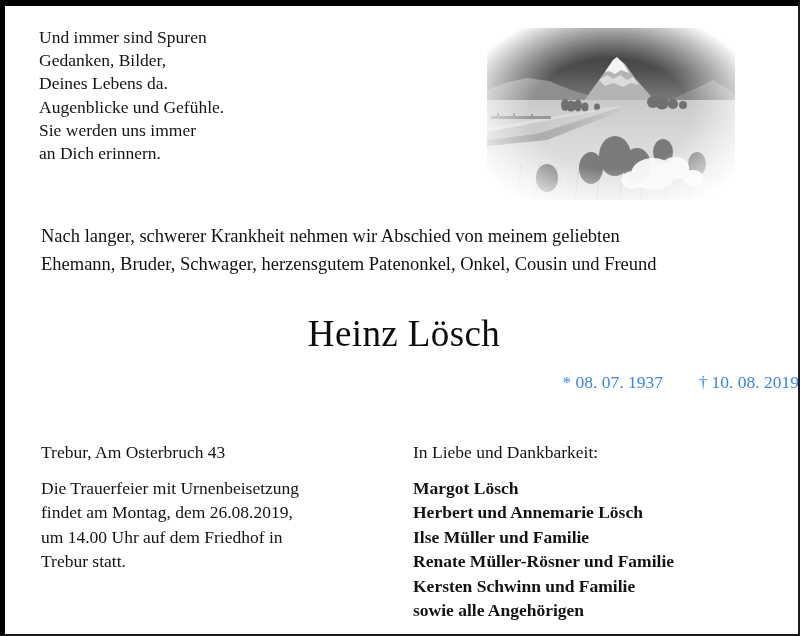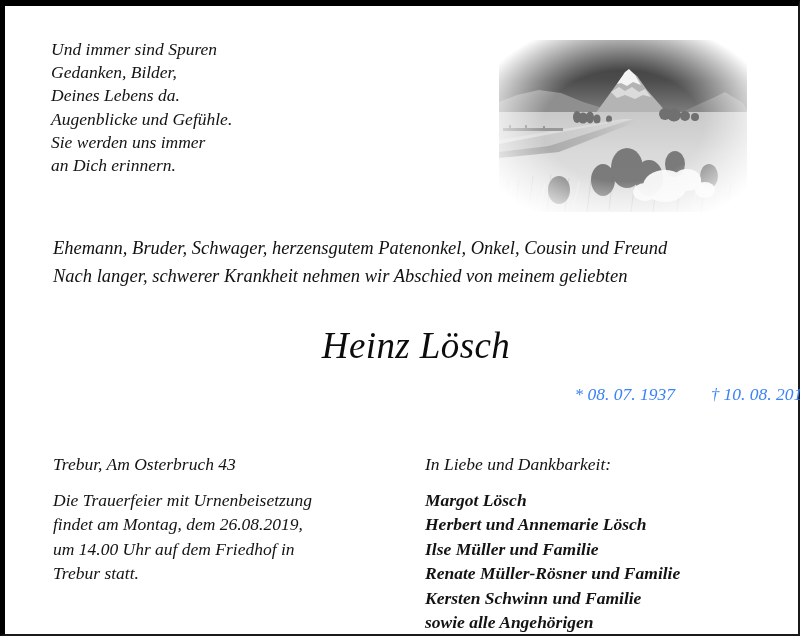--- a/index.html
+++ b/index.html
@@ -19,22 +19,21 @@
   #notice {
     position: relative;
     box-sizing: border-box;
     width: 800px;
     height: 636px;
     background: #ffffff;
     border-top: 6px solid #000000;
     border-left: 5px solid #000000;
     border-right: 2px solid #1a1a1a;
     border-bottom: 2px solid #1a1a1a;
-    padding: 16px;
-    font-style: italic;
+    padding: 4px;
   }
   #inner {
     position: relative;
     width: 100%;
     height: 100%;
     background: #ffffff;
   }
 
   
   .verse {
@@ -229,22 +228,22 @@
 
         <g stroke="#f2f2f2" stroke-width="0.9" opacity="0.7" filter="url(#soft)">
           <path d="M8,168 L14,142 M40,170 L46,144 M74,168 L80,142 M194,168 L198,146 M236,166 L240,146"></path>
         </g>
 
         <rect x="0" y="0" width="248" height="172" fill="url(#vig)"></rect>
       </svg>
     </div>
 
     <div class="announce">
+      <div class="announce-line">Nach langer, schwerer Krankheit nehmen wir Abschied von meinem geliebten</div>
       <div class="announce-line">Ehemann, Bruder, Schwager, herzensgutem Patenonkel, Onkel, Cousin und Freund</div>
-      <div class="announce-line">Nach langer, schwerer Krankheit nehmen wir Abschied von meinem geliebten</div>
     </div>
 
     <div class="name">Heinz Lösch</div>
 
     <div class="dates">
       <span class="date-birth"><span class="sym">*</span>&nbsp;<span>08. 07. 1937</span></span><span class="date-death"><span class="sym">†</span>&nbsp;<span>10. 08. 2019</span></span>
     </div>
 
     <div class="col-left">
       <div class="addr">Trebur, Am Osterbruch 43</div>

